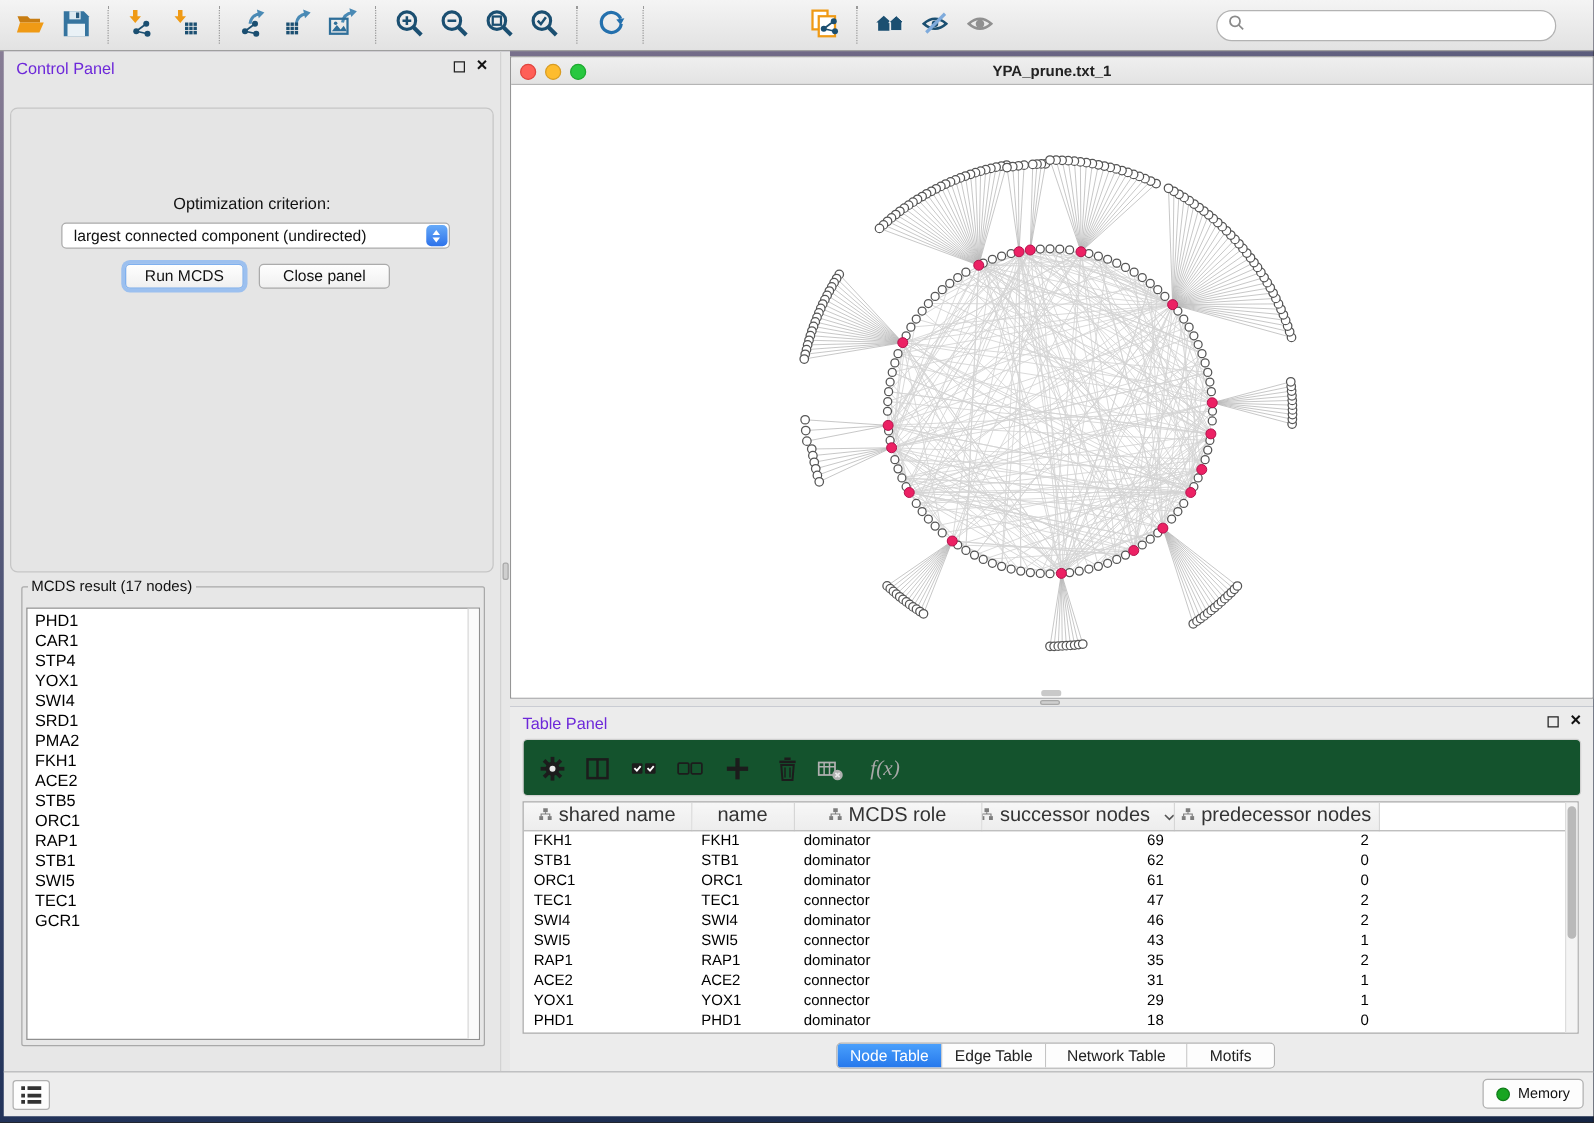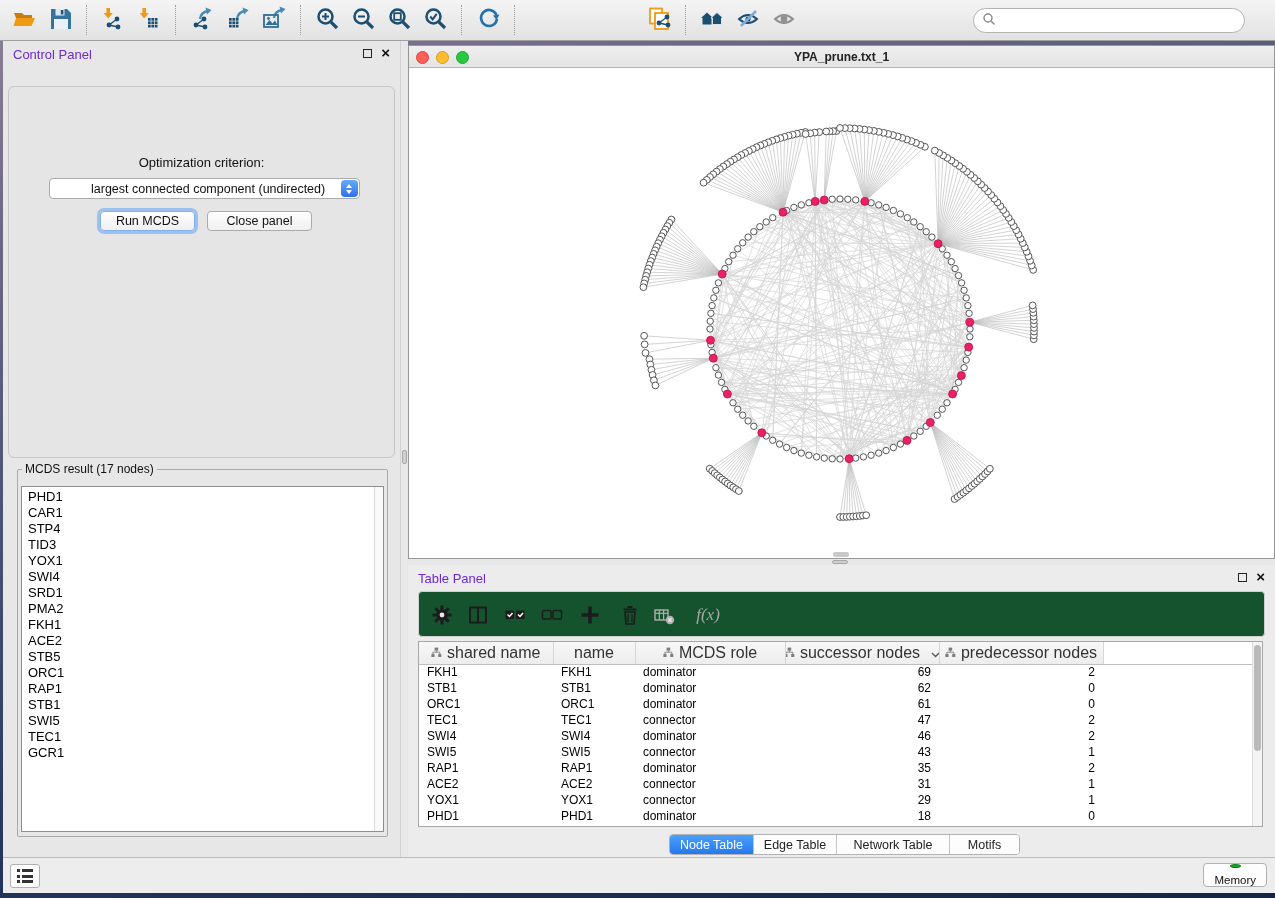--- a/index.html
+++ b/index.html
@@ -28,21 +28,21 @@
     border:1px solid #ababab;border-radius:4px;overflow:hidden;background:#fff;}
   .seg{height:100%;display:flex;align-items:center;justify-content:center;font-size:12px;color:#222;
     background:#fdfdfd;border-right:1px solid #c4c4c4;}
   .seg:last-child{border-right:none;}
   .seg.active{background:linear-gradient(#4aa0fc,#2678ec);color:#fff;}
   #cp-inner{position:absolute;left:5px;top:45px;width:387px;height:372px;background:#e5e5e5;
     border:1px solid #c6c6c6;border-radius:6px;}
   #opt-label{position:absolute;left:0;top:68px;width:100%;text-align:center;font-size:13px;color:#111;}
   #criterion{position:absolute;left:40px;top:91px;width:311px;height:21px;background:#fff;
     border:1px solid #ababab;border-radius:4px;display:flex;align-items:center;font-size:12.5px;color:#111;}
-  #criterion .val{flex:1;padding-left:24px;white-space:nowrap;overflow:hidden;margin-left:17px;}
+  #criterion .val{flex:1;padding-left:9px;white-space:nowrap;overflow:hidden;}
   #criterion .stepper{width:17px;height:17px;margin-right:1.5px;border-radius:4px;
     background:linear-gradient(#66aaf9,#2d72ea);display:flex;flex-direction:column;align-items:center;justify-content:center;}
   .chev-up{width:0;height:0;border-left:3.5px solid transparent;border-right:3.5px solid transparent;border-bottom:4px solid #fff;margin-bottom:2px;}
   .chev-dn{width:0;height:0;border-left:3.5px solid transparent;border-right:3.5px solid transparent;border-top:4px solid #fff;}
   .cp-btn{position:absolute;top:124px;height:20px;background:linear-gradient(#fefefe,#f0f0f0);
     border:1px solid #ababab;border-radius:4px;font-size:12.5px;color:#111;
     display:flex;align-items:center;justify-content:center;}
   #run-btn{left:91px;width:95px;border-color:#7fb0ef;box-shadow:0 0 0 3px rgba(106,166,245,.6);text-align:right;}
   #closepanel-btn{left:198px;width:105px;}
   #mcds-fieldset{position:absolute;left:14px;top:421px;width:371px;height:375px;margin:0;padding:0;
@@ -276,21 +276,20 @@
       <button class="cp-btn" id="run-btn">Run MCDS</button>
       <button class="cp-btn" id="closepanel-btn">Close panel</button>
     </div>
     <fieldset id="mcds-fieldset">
       <legend>MCDS result (17 nodes)</legend>
       <div id="mcds-listbox">
         <div id="mcds-list">
             <div class="mcds-item">PHD1</div>
             <div class="mcds-item">CAR1</div>
             <div class="mcds-item">STP4</div>
-            <div class="mcds-item">TID3</div>
             <div class="mcds-item">YOX1</div>
             <div class="mcds-item">SWI4</div>
             <div class="mcds-item">SRD1</div>
             <div class="mcds-item">PMA2</div>
             <div class="mcds-item">FKH1</div>
             <div class="mcds-item">ACE2</div>
             <div class="mcds-item">STB5</div>
             <div class="mcds-item">ORC1</div>
             <div class="mcds-item">RAP1</div>
             <div class="mcds-item">STB1</div>
@@ -1311,19 +1310,19 @@
         </span>
       <span class="hrow">
           <i class="hdot"></i>
           <i class="hbar"></i>
         </span>
       <span class="hrow">
           <i class="hdot"></i>
           <i class="hbar"></i>
         </span>
     </button>
-    <button id="memory-btn" style="cursor:default;flex-direction:column;">
+    <button id="memory-btn" style="cursor:default;">
       <span id="memory-dot"></span>
       <span>Memory</span>
     </button>
   </div>
 
 </div>
 
 </body></html>

